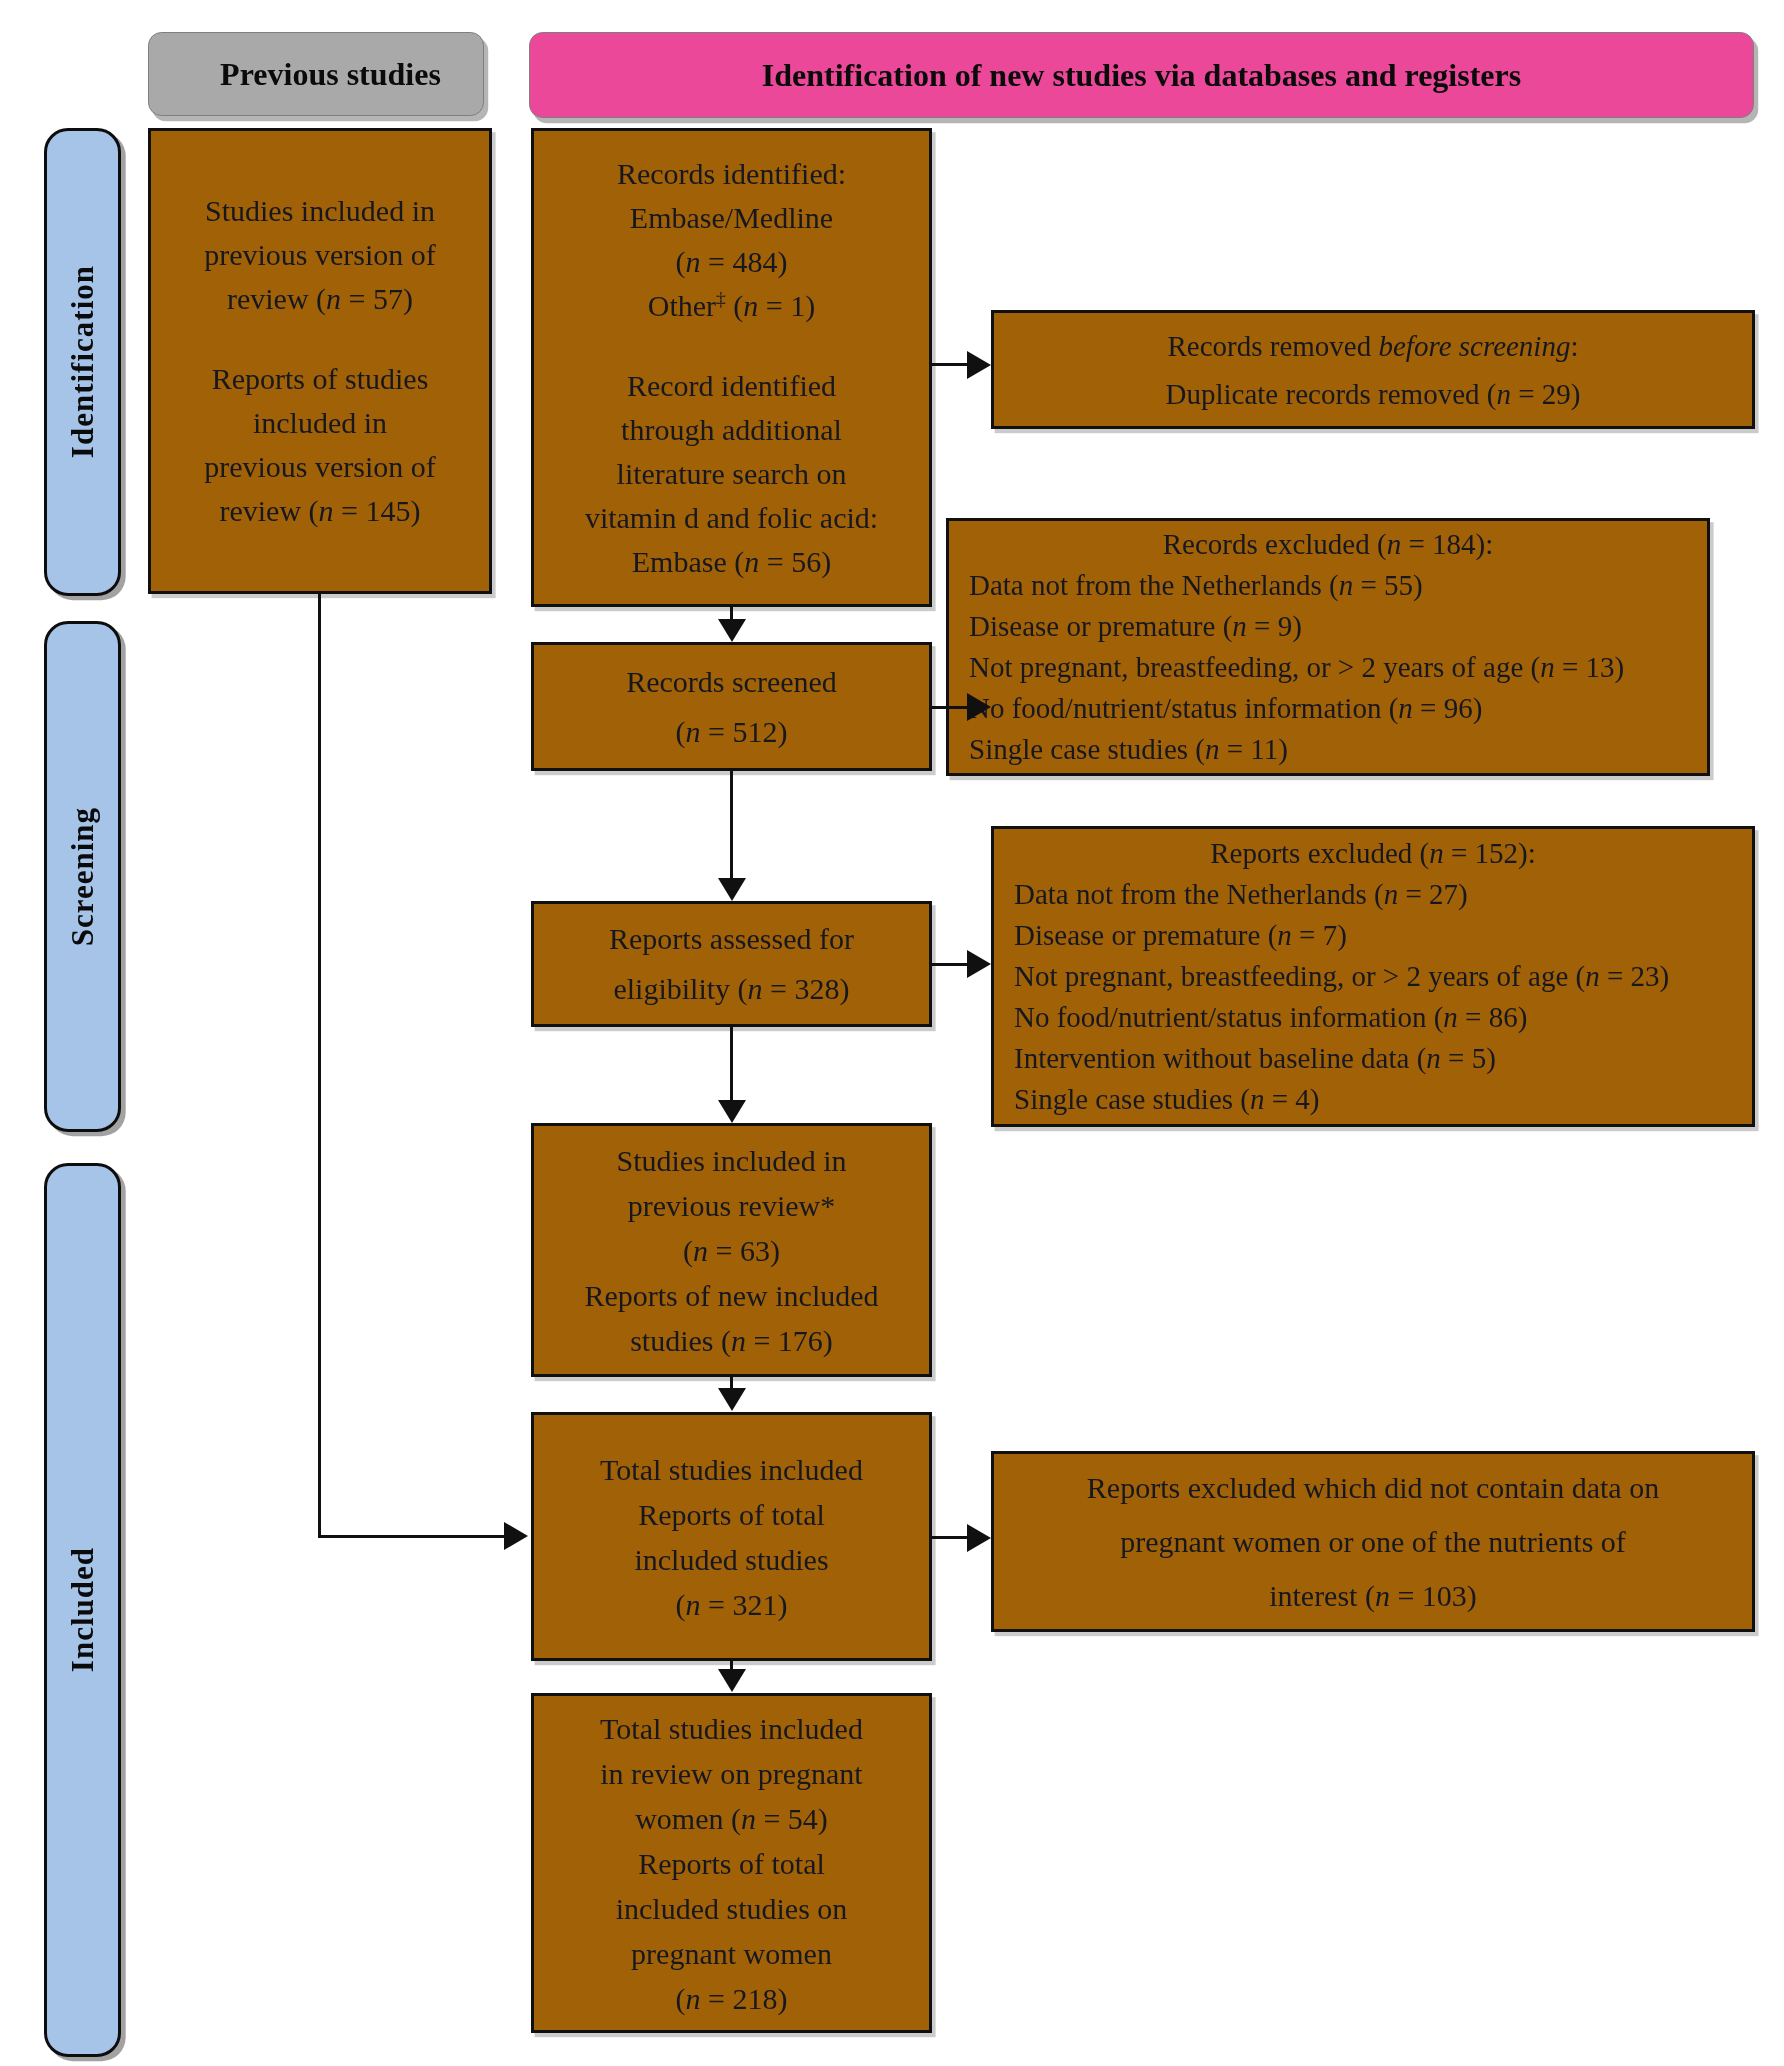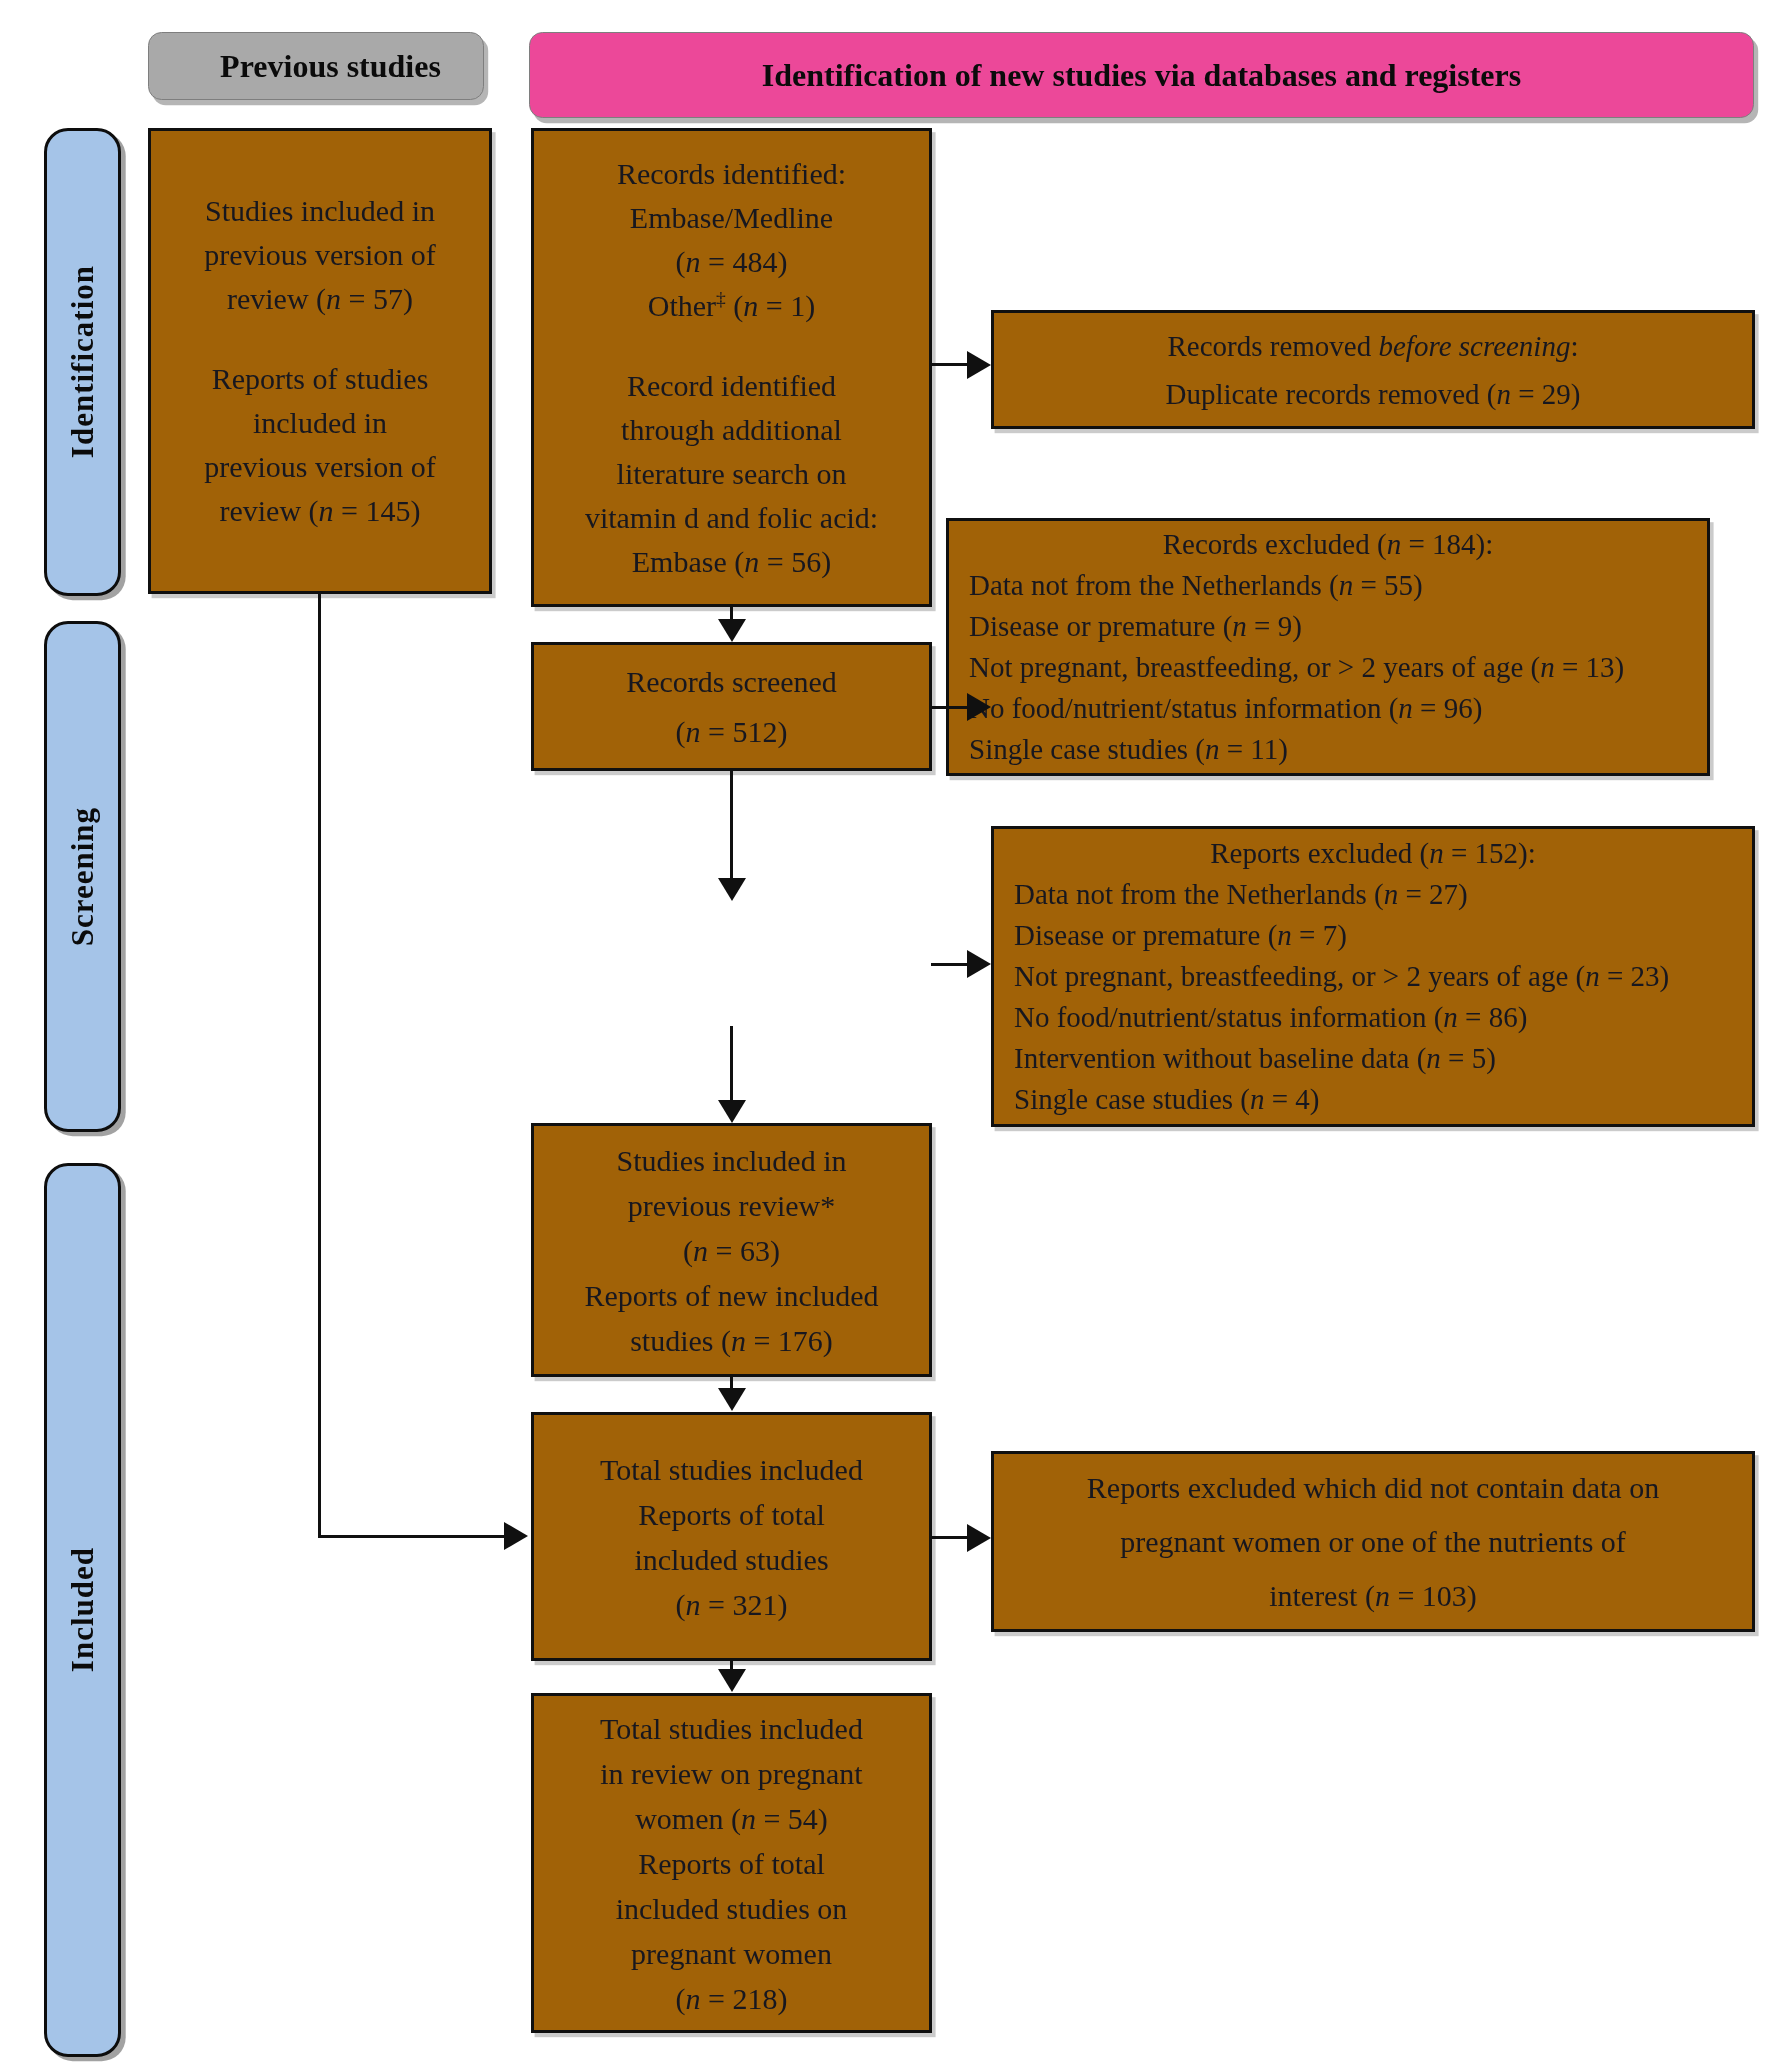--- a/index.html
+++ b/index.html
@@ -46,21 +46,21 @@
   .ahead-down{position:absolute;width:0;height:0;
     border-left:14px solid transparent;border-right:14px solid transparent;border-top:23px solid #101010;}
   .ahead-right{position:absolute;width:0;height:0;
     border-top:14px solid transparent;border-bottom:14px solid transparent;border-left:24.5px solid #101010;}
 </style>
 </head>
 <body>
 
 <div class="stage">
 
-  <div class="ghead" style="left: 148px; top: 32px; width: 336px; height: 68px; background: rgb(169, 169, 169); padding-left: 29px;">
+  <div class="ghead" style="left: 148px; top: 32px; width: 336px; height: 84px; background: rgb(169, 169, 169); padding-left: 29px;">
     <span>Previous studies</span>
   </div>
   <div class="ghead" style="left: 529px; top: 32px; width: 1225px; height: 86px; background: #ec4899;">
     <span>Identification of new studies via databases and registers</span>
   </div>
 
   <div class="sb" style="left: 44px; top: 128px; width: 77px; height: 468px; background: rgb(165, 196, 232);">
     <span class="vtxt">Identification</span>
   </div>
   <div class="sb" style="left: 44px; top: 621px; width: 77px; height: 511px; background: rgb(165, 196, 232);">
@@ -108,20 +108,24 @@
     <div class="line">Records excluded (<i>n</i> = 184):</div>
     <div class="items">
         <div class="line">Data not from the Netherlands (<i>n</i> = 55)</div>
         <div class="line">Disease or premature (<i>n</i> = 9)</div>
         <div class="line">Not pregnant, breastfeeding, or &gt; 2 years of age (<i>n</i> = 13)</div>
         <div class="line">No food/nutrient/status information (<i>n</i> = 96)</div>
         <div class="line">Single case studies (<i>n</i> = 11)</div>
       </div>
   </div>
 
+  <div class="box sparse" style="left:531px;top:901px;width:401px;height:126px;">
+      <div class="line">Reports assessed for</div>
+      <div class="line">eligibility (<i>n</i> = 328)</div>
+    </div>
 
   <div class="box excl" style="left:991px;top:826px;width:764px;height:301px;">
     <div class="line">Reports excluded (<i>n</i> = 152):</div>
     <div class="items">
         <div class="line">Data not from the Netherlands (<i>n</i> = 27)</div>
         <div class="line">Disease or premature (<i>n</i> = 7)</div>
         <div class="line">Not pregnant, breastfeeding, or &gt; 2 years of age (<i>n</i> = 23)</div>
         <div class="line">No food/nutrient/status information (<i>n</i> = 86)</div>
         <div class="line">Intervention without baseline data (<i>n</i> = 5)</div>
         <div class="line">Single case studies (<i>n</i> = 4)</div>

